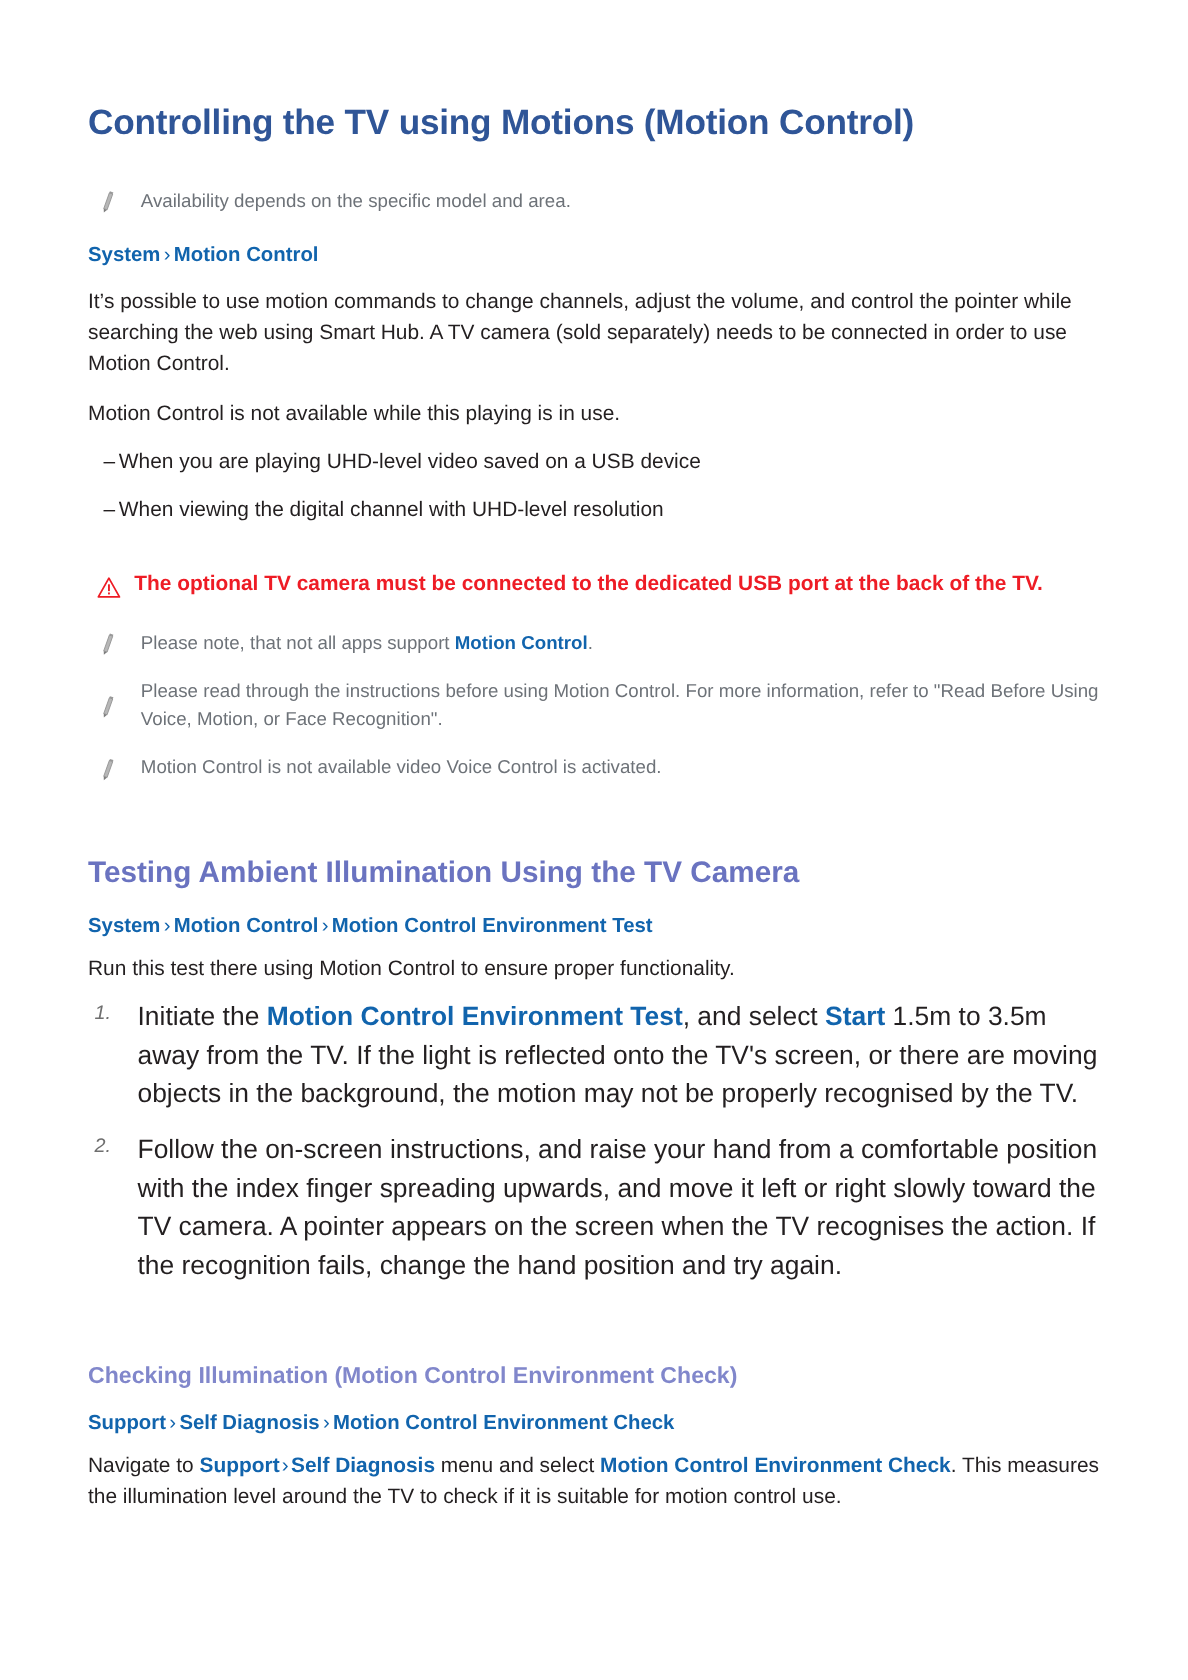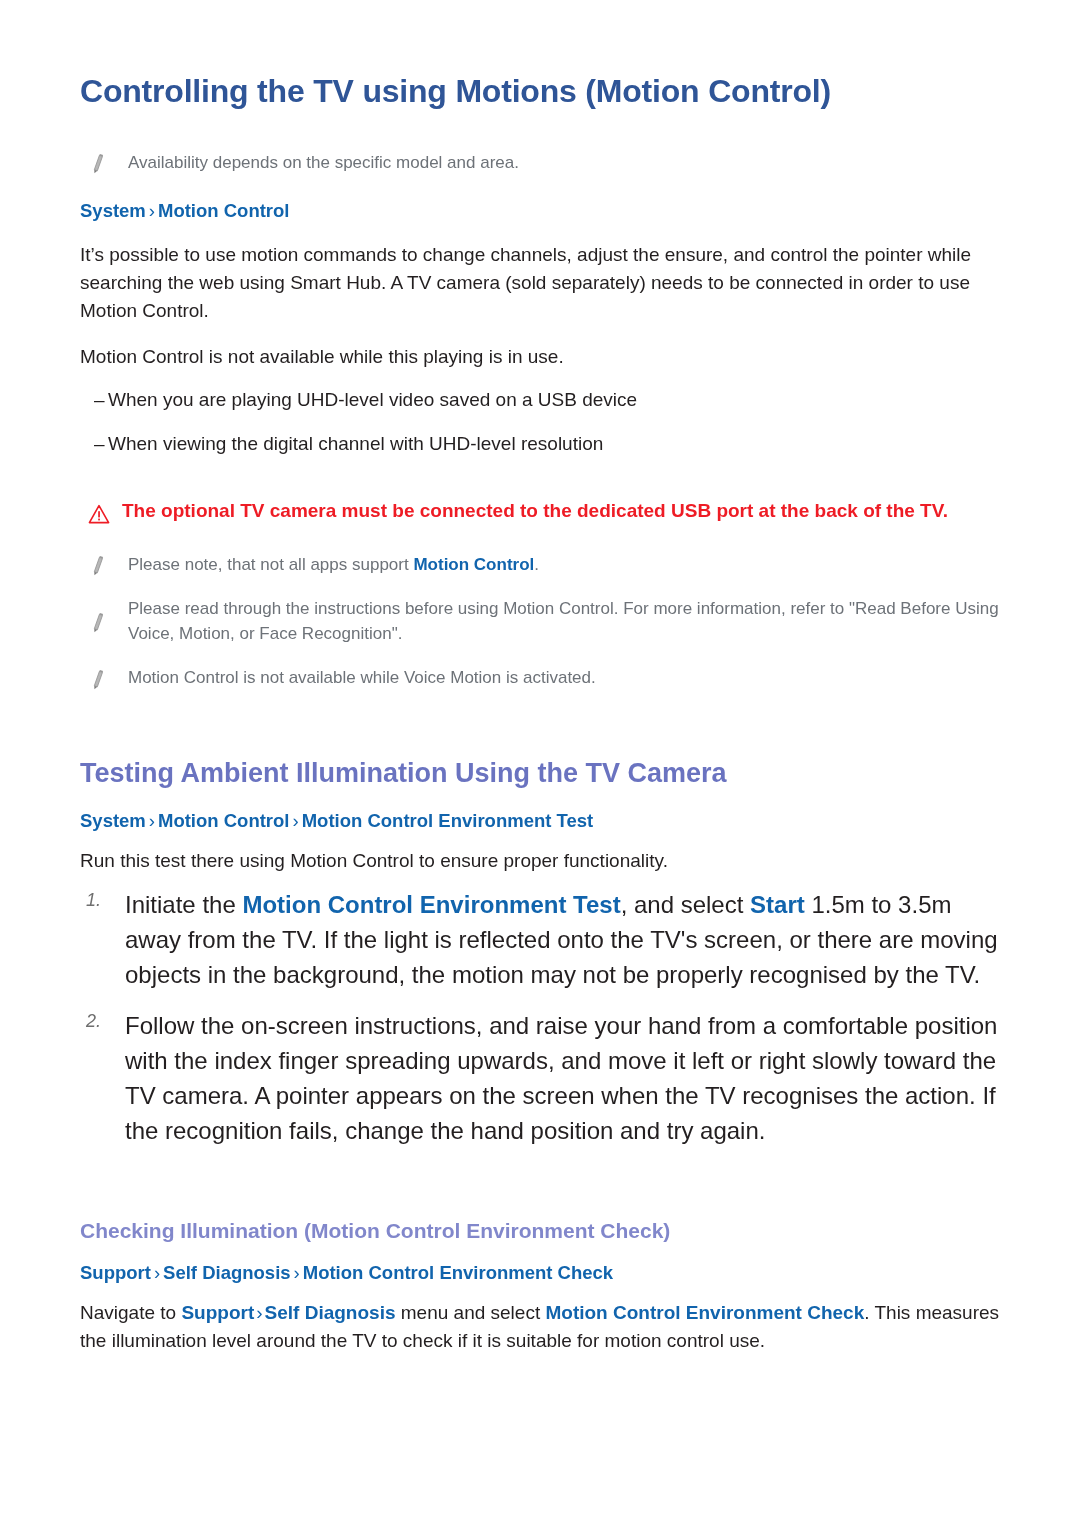--- a/index.html
+++ b/index.html
@@ -11,21 +11,21 @@
     width: 1080px;
     height: 1527px;
     font-family: "Liberation Sans", sans-serif;
     -webkit-font-smoothing: antialiased;
   }
   .page {
     position: relative;
     width: 1080px;
     height: 1166px;
     box-sizing: border-box;
-    padding: 60px 60px 0 80px;
+    padding: 80px 60px 0 80px;
   }
 
   
   h1.doc-h1 {
     font-size: 32px;
     font-weight: bold;
     color: #2f5597;
     margin: 12px 0 0 0;
     letter-spacing: -0.2px;
     line-height: 1.2;
@@ -193,21 +193,21 @@
   </div>
 
   <div class="sp-24"></div>
 
   <div class="breadcrumb">
     <span>System</span><span class="sep">›</span><span>Motion Control</span>
   </div>
 
   <div class="sp-18"></div>
 
-  <p class="body">It’s possible to use motion commands to change channels, adjust the ensure, and control the pointer while searching the web using Smart Hub. A TV camera (sold separately) needs to be connected in order to use Motion Control.</p>
+  <p class="body">It’s possible to use motion commands to change channels, adjust the volume, and control the pointer while searching the web using Smart Hub. A TV camera (sold separately) needs to be connected in order to use Motion Control.</p>
 
   <div class="sp-18"></div>
 
   <p class="body">Motion Control is not available while this playing is in use.</p>
 
   <div class="sp-16"></div>
 
   <div class="dash-item">
     <span class="dash-marker">–</span>
     <span class="dash-text">When you are playing UHD-level video saved on a USB device</span>
@@ -271,21 +271,21 @@
     <span class="note-icon">
       <svg viewBox="0 0 22 22" width="22" height="22" aria-hidden="true">
         <g transform="rotate(-12 11 11)">
           <path d="M13.2 2.6 L16.0 4.3 L8.0 17.3 L5.2 15.6 Z" fill="#b7b7b7"></path>
           <path d="M14.0 1.3 L16.9 3.0 L16.0 4.3 L13.2 2.6 Z" fill="#9a9a9a"></path>
           <path d="M5.2 15.6 L8.0 17.3 L4.6 19.1 Z" fill="#7d7d7d"></path>
           <path d="M13.2 2.6 L16.0 4.3 L8.0 17.3 L5.2 15.6 Z" fill="none" stroke="#8e8e8e" stroke-width="0.7"></path>
         </g>
       </svg>
     </span>
-    <span class="note-text">Motion Control is not available while Voice Motion is activated.</span>
+    <span class="note-text">Motion Control is not available video Voice Control is activated.</span>
   </div>
 
   <div class="sp-46"></div>
   <div class="sp-20"></div>
 
   <h2 class="doc-h2">Testing Ambient Illumination Using the TV Camera</h2>
 
   <div class="sp-20"></div>
 
   <div class="breadcrumb">

